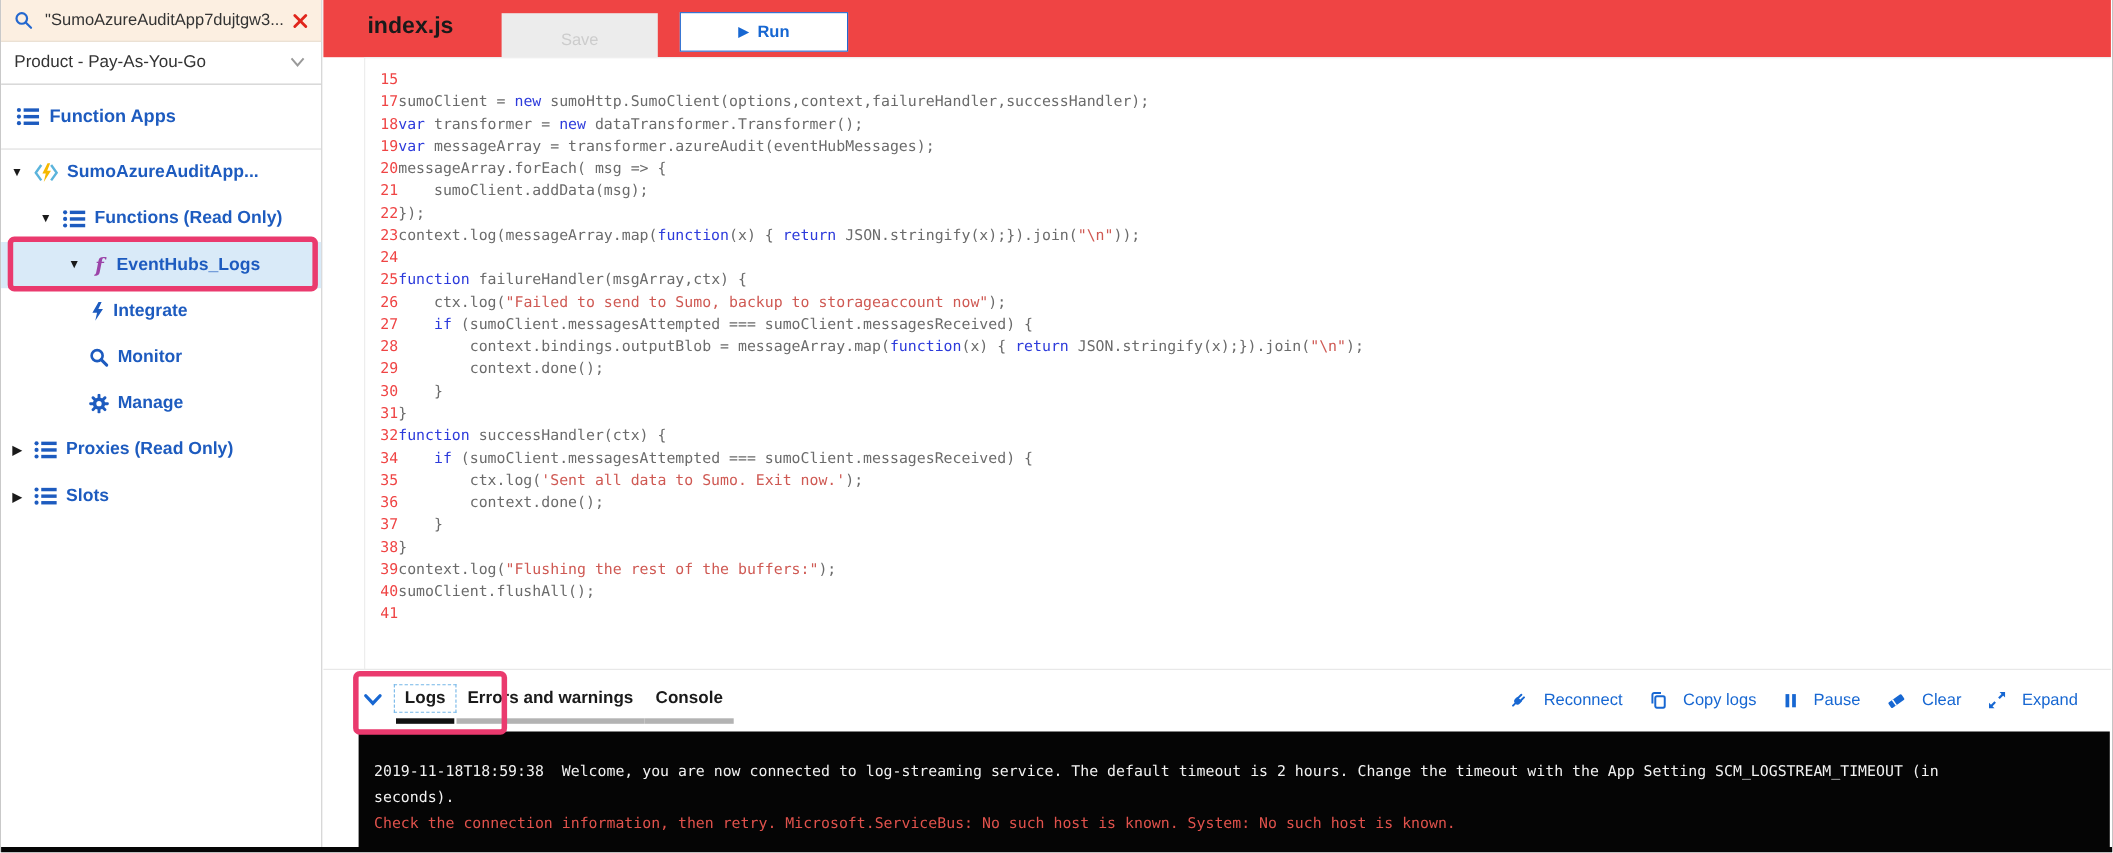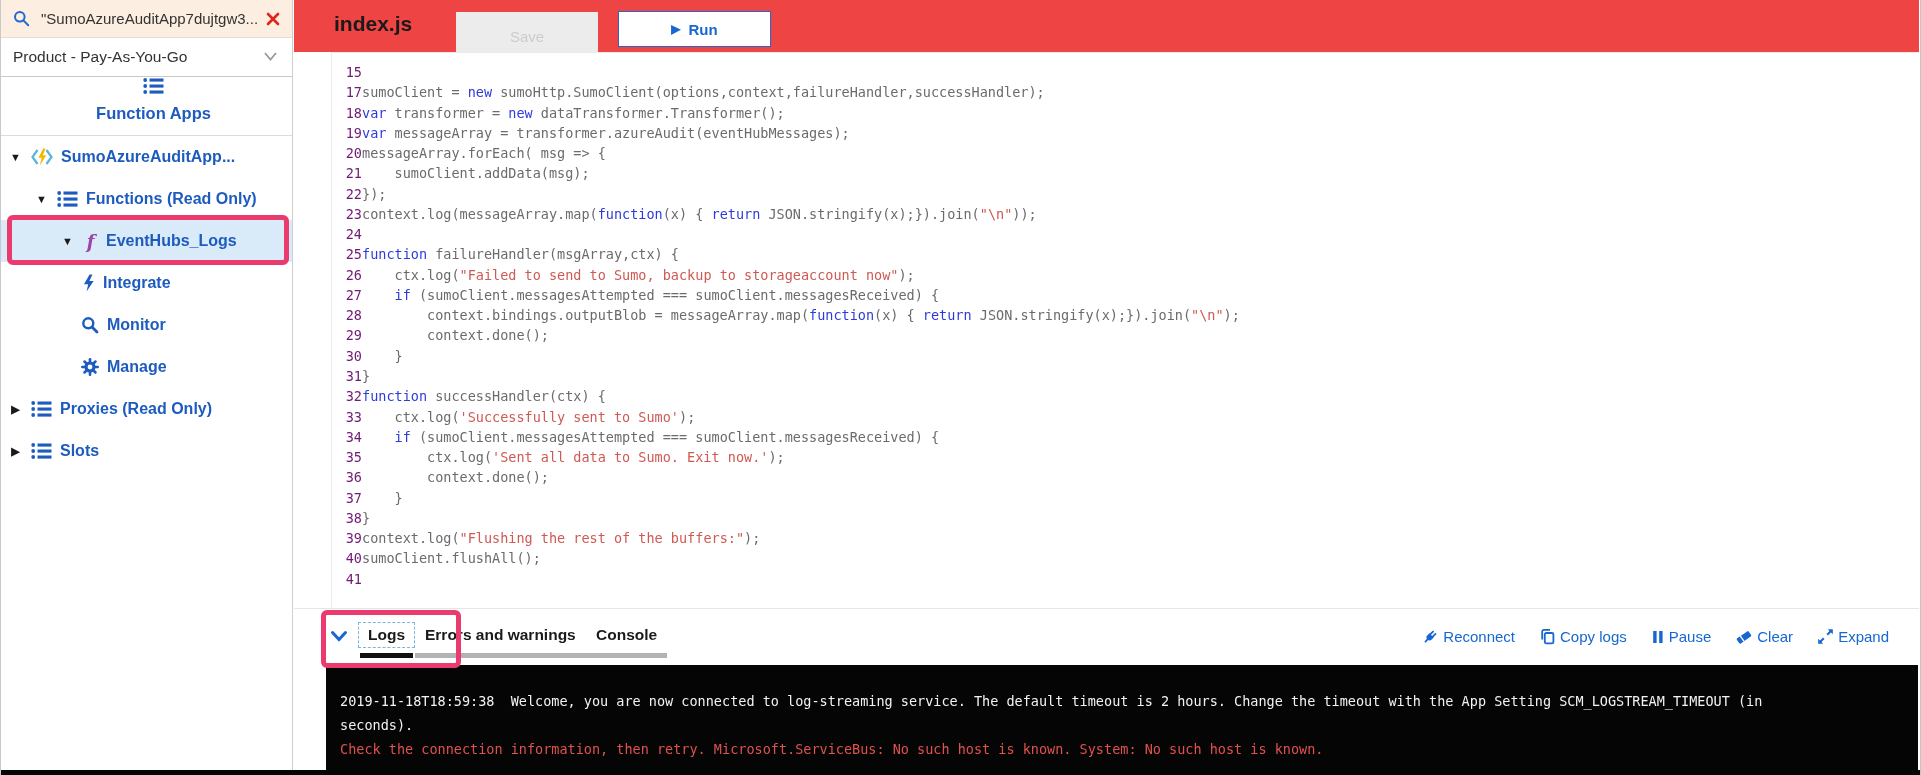--- a/index.html
+++ b/index.html
@@ -11,21 +11,21 @@
   .sidebar{position:absolute;left:0;top:0;width:292px;height:770px;background:#fff;
            border-right:1px solid #cfcfcf;box-sizing:border-box;}
   .search{height:37px;background:#fcefe1;border-bottom:1px solid #e6ddcf;display:flex;align-items:center;
           padding:0 12px;position:relative;}
   .search input{border:none;background:transparent;outline:none;flex:1;margin-left:9px;
                 font-size:15px;color:#333;font-family:"Liberation Sans",sans-serif;}
   .subscription{height:38px;border-bottom:1px solid #c9c9c9;display:flex;align-items:center;
                 padding:0 12px;font-size:15.5px;color:#333;position:relative;}
   .subscription .chev{position:absolute;right:14px;top:13px;}
   .fa-row{height:58px;border-bottom:1px solid #dcdcdc;display:flex;align-items:center;
-          padding-left:14px;gap:9px;color:#1d5bbf;font-weight:bold;font-size:16.5px;flex-direction:column;}
+          padding-left:14px;gap:9px;color:#1d5bbf;font-weight:bold;font-size:16.5px;}
   .trow{height:42px;display:flex;align-items:center;gap:8px;color:#1d5bbf;font-weight:bold;
         font-size:16px;position:relative;cursor:pointer;}
   .caret{color:#1a1a1a;font-size:11px;width:15px;flex:0 0 15px;text-align:center;}
   .sel{background:#d9eaf8;}
   .pl7{padding-left:7px;} .pl33{padding-left:33px;} .pl59{padding-left:59px;} .pl57{padding-left:80px;}
   .fx{font-family:"DejaVu Serif",serif;font-style:italic;color:#9b44a8;font-size:18px;width:15px;text-align:center;}
 
   
   .topbar{position:absolute;left:293px;top:0;right:1px;height:52px;background:#ef4444;}
   .file-title{position:absolute;left:40px;top:12px;font-size:21px;font-weight:bold;color:#1a1a1a;}
@@ -34,39 +34,39 @@
   .run-btn{position:absolute;left:324px;top:11px;width:151px;height:34px;background:#fff;
            border:1px solid #2468cf;color:#1767d2;font-size:15px;font-weight:bold;
            font-family:"Liberation Sans",sans-serif;display:flex;align-items:center;justify-content:center;gap:8px;}
   .run-btn .tri{font-size:12px;}
 
   
   .editor{position:absolute;left:330px;top:52px;right:1px;height:556px;background:#fff;
           border-top:1px solid #ebebeb;border-left:1px solid #ebebeb;padding-top:9px;overflow:hidden;
           font-family:"DejaVu Sans Mono","Liberation Mono",monospace;font-size:13.5px;}
   .cl{display:flex;height:20.27px;line-height:20.27px;}
-  .ln{flex:0 0 30px;width:30px;text-align:right;color:#701a75;user-select:none;}
+  .ln{flex:0 0 30px;width:30px;text-align:right;color:#ef4444;user-select:none;}
   .cd{white-space:pre;color:#6b6b6b;}
   .tk-p{color:#6b6b6b;} .tk-k{color:#2d3bdb;} .tk-s{color:#cf5953;}
 
   
   .tabbar{position:absolute;left:293px;top:608px;right:1px;height:57px;background:#fff;border-top:1px solid #e6e6e6;box-sizing:border-box;}
   .tab{position:absolute;top:13px;cursor:pointer;font-weight:bold;}
   .tab .tlabel{display:inline-block;font-size:15.5px;color:#1a1a1a;padding:3px 9px;border:1px dashed transparent;}
   .tab .tbar{height:5px;margin-top:5px;}
   .tab-logs{left:64px;}
   .tab-logs .tlabel{border-color:#74b6e8;}
   .tab-logs .tbar{background:#111;margin-left:2px;margin-right:2px;}
   .tab-errors{left:121px;}
   .tab-console{left:292px;}
   .tab-inactive .tlabel{padding:3px 9px;}
   .tab-inactive .tbar{background:#b3b3b3;}
   .tab-chevron{position:absolute;left:36px;top:21px;cursor:pointer;}
   .actions{position:absolute;right:30px;top:19px;display:flex;gap:24px;align-items:center;}
-  .action{display:flex;align-items:flex-end;gap:4px;color:#1767d2;font-size:15px;cursor:pointer;}
+  .action{display:flex;align-items:flex-end;gap:14px;color:#1767d2;font-size:15px;cursor:pointer;}
 
   
   .console{position:absolute;left:325px;top:665px;width:1592px;height:105px;background:#050505;
            box-sizing:border-box;padding:24px 10px 0 14px;overflow:hidden;
            font-family:"DejaVu Sans Mono","Liberation Mono",monospace;font-size:13.5px;}
   .console .li{white-space:pre;line-height:24px;}
   .li-info{color:#f2f2f2;}
   .li-error{color:#e0524c;}
   .bottombar{position:absolute;left:0;top:770px;width:100%;height:5px;background:#050505;}
 
@@ -301,24 +301,20 @@
           <span class="ln">30</span>
           <span class="cd"><span class="tk-p">    }</span></span>
         </div>
         <div class="cl">
           <span class="ln">31</span>
           <span class="cd"><span class="tk-p">}</span></span>
         </div>
         <div class="cl">
           <span class="ln">32</span>
           <span class="cd"><span class="tk-k">function</span><span class="tk-p"> successHandler(ctx) {</span></span>
-        </div>
-        <div class="cl">
-          <span class="ln">33</span>
-          <span class="cd"><span class="tk-p">    ctx.log(</span><span class="tk-s">'Successfully sent to Sumo'</span><span class="tk-p">);</span></span>
         </div>
         <div class="cl">
           <span class="ln">34</span>
           <span class="cd"><span class="tk-p">    </span><span class="tk-k">if</span><span class="tk-p"> (sumoClient.messagesAttempted === sumoClient.messagesReceived) {</span></span>
         </div>
         <div class="cl">
           <span class="ln">35</span>
           <span class="cd"><span class="tk-p">        ctx.log(</span><span class="tk-s">'Sent all data to Sumo. Exit now.'</span><span class="tk-p">);</span></span>
         </div>
         <div class="cl">

